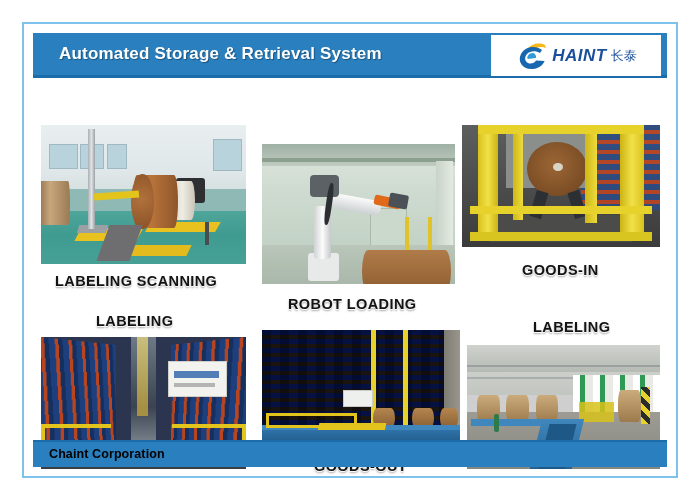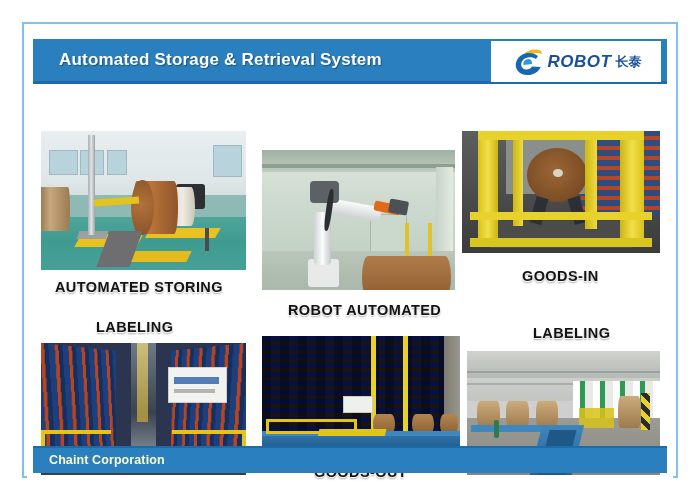--- a/index.html
+++ b/index.html
@@ -5,21 +5,21 @@
   html,body{margin:0;padding:0;}
   body{
     width:700px;height:500px;overflow:hidden;background:#ffffff;
     font-family:"Liberation Sans", sans-serif;
   }
   .frame{
     position:absolute;left:22px;top:22px;width:656px;height:456px;
     border:2px solid #7ec2ec;background:#ffffff;box-sizing:border-box;
   }
   .page{
-    position:absolute;left:3px;top:9px;width:646px;height:446px;
+    position:absolute;left:3px;top:3px;width:646px;height:446px;
     background:#ffffff;box-sizing:border-box;
   }
   
   .header{
     position:absolute;left:6px;top:6px;width:634px;height:45px;
     background:#2a7fbe;box-sizing:border-box;
     border-bottom:3px solid #1b6ca8;
   }
   .header-title{
     position:absolute;left:26px;top:11px;
@@ -30,37 +30,37 @@
   .logo-box{
     position:absolute;right:6px;top:2px;width:170px;height:41px;
     background:#ffffff;display:flex;align-items:center;justify-content:center;
   }
   .logo-inner{display:flex;align-items:center;gap:3px;}
   .logo-mark{width:34px;height:30px;position:relative;flex:none;}
   .logo-word{
     font-size:17px;font-weight:bold;font-style:italic;color:#1a4f9c;
     letter-spacing:0.5px;line-height:1;
   }
-  .logo-cn{font-size:13px;color:#1a4f9c;font-weight:bold;line-height:1;margin-left:1px;}
+  .logo-cn{font-size:13px;color:#1a4f9c;font-weight:normal;line-height:1;margin-left:1px;}
 
   
   .canvas{position:absolute;left:6px;top:54px;width:634px;height:372px;background:#fff;}
   .photo{position:absolute;overflow:hidden;background:#cfcfcf;}
   .cap{
     position:absolute;color:#131313;font-size:14.5px;font-weight:bold;
     letter-spacing:0.4px;white-space:nowrap;
     text-shadow:0 1px 0 rgba(255,255,255,.9), 0 2px 2px rgba(0,0,0,.35);
   }
   
   .footer{
     position:absolute;left:6px;bottom:6px;width:634px;height:27px;
     background:#2a7fbe;border-top:2px solid #1b6ca8;box-sizing:border-box;
   }
   .footer-text{
-    position:absolute;left:16px;top:5px;color:#fef9c3;font-size:12.5px;
+    position:absolute;left:16px;top:5px;color:#000000;font-size:12.5px;
     font-weight:bold;letter-spacing:0.1px;
   }
 
   
   .sky{position:absolute;left:0;top:0;width:100%;height:100%;}
   .layer{position:absolute;}
 
   
   .p1-wall{left:0;top:0;width:100%;height:62%;background:
      linear-gradient(180deg,#e9eef0 0%,#dfe7e8 55%,#cdd9d8 100%);}
@@ -199,21 +199,21 @@
 
       <div class="logo-box">
         <div class="logo-inner">
           <span class="logo-mark">
             <svg width="34" height="30" viewBox="0 0 34 30">
               <path d="M30 4 C24 1, 16 3, 12 8 L18 10 C21 6, 26 5, 31 7 Z" fill="#f5b719"></path>
               <path d="M27 9 C21 4, 10 5, 6 13 C2 21, 8 29, 18 28 C24 27.4, 28 24, 29.6 20 L21 19.5 C19.6 22, 16 23.4, 13 22 C9.6 20.4, 9.2 16, 12 13 C15 9.8, 21 9.4, 25 12 Z" fill="#1766b0"></path>
               <path d="M18 12 C14 12, 11.6 15, 12.6 18 L21 17 C21.4 14.4, 20 12.4, 18 12 Z" fill="#2e9ad8"></path>
             </svg>
           </span>
-          <span class="logo-word">ROBOT</span>
+          <span class="logo-word">HAINT</span>
           <span class="logo-cn">长泰</span>
         </div>
       </div>
     </div>
 
     <div class="canvas">
 
       <div class="photo" style="left:8px;top:44px;width:205px;height:139px;">
         <div class="sky">
           <div class="layer p1-wall"></div>
@@ -231,21 +231,21 @@
           <div class="layer p1-roll2"></div>
           <div class="layer p1-roll"></div>
           <div class="layer p1-rollface"></div>
           <div class="layer p1-rail"></div>
           <div class="layer p1-base"></div>
           <div class="layer p1-mast"></div>
           <div class="layer p1-arm"></div>
           <div class="layer p1-post"></div>
         </div>
       </div>
-      <div class="cap" style="left:22px;top:192px;">AUTOMATED STORING</div>
+      <div class="cap" style="left:22px;top:192px;">LABELING SCANNING</div>
 
       <div class="photo" style="left:229px;top:63px;width:193px;height:140px;">
         <div class="sky">
           <div class="layer p2-wall"></div>
           <div class="layer p2-ceil"></div>
           <div class="layer p2-beam"></div>
           <div class="layer p2-col"></div>
           <div class="layer p2-door"></div>
           <div class="layer p2-floor"></div>
           <div class="layer p2-fence"></div>
@@ -253,21 +253,21 @@
           <div class="layer p2-roll"></div>
           <div class="layer p2-rbase"></div>
           <div class="layer p2-rlower"></div>
           <div class="layer p2-rupper"></div>
           <div class="layer p2-rtool"></div>
           <div class="layer p2-rtool2"></div>
           <div class="layer p2-rhead"></div>
           <div class="layer p2-cable"></div>
         </div>
       </div>
-      <div class="cap" style="left:255px;top:215px;">ROBOT AUTOMATED</div>
+      <div class="cap" style="left:255px;top:215px;">ROBOT LOADING</div>
 
       <div class="photo" style="left:429px;top:44px;width:198px;height:122px;">
         <div class="sky">
           <div class="layer p3-bg"></div>
           <div class="layer p3-rack"></div>
           <div class="layer p3-back"></div>
           <div class="layer p3-flr"></div>
           <div class="layer p3-roll"></div>
           <div class="layer p3-hub"></div>
           <div class="layer p3-arm1"></div>

